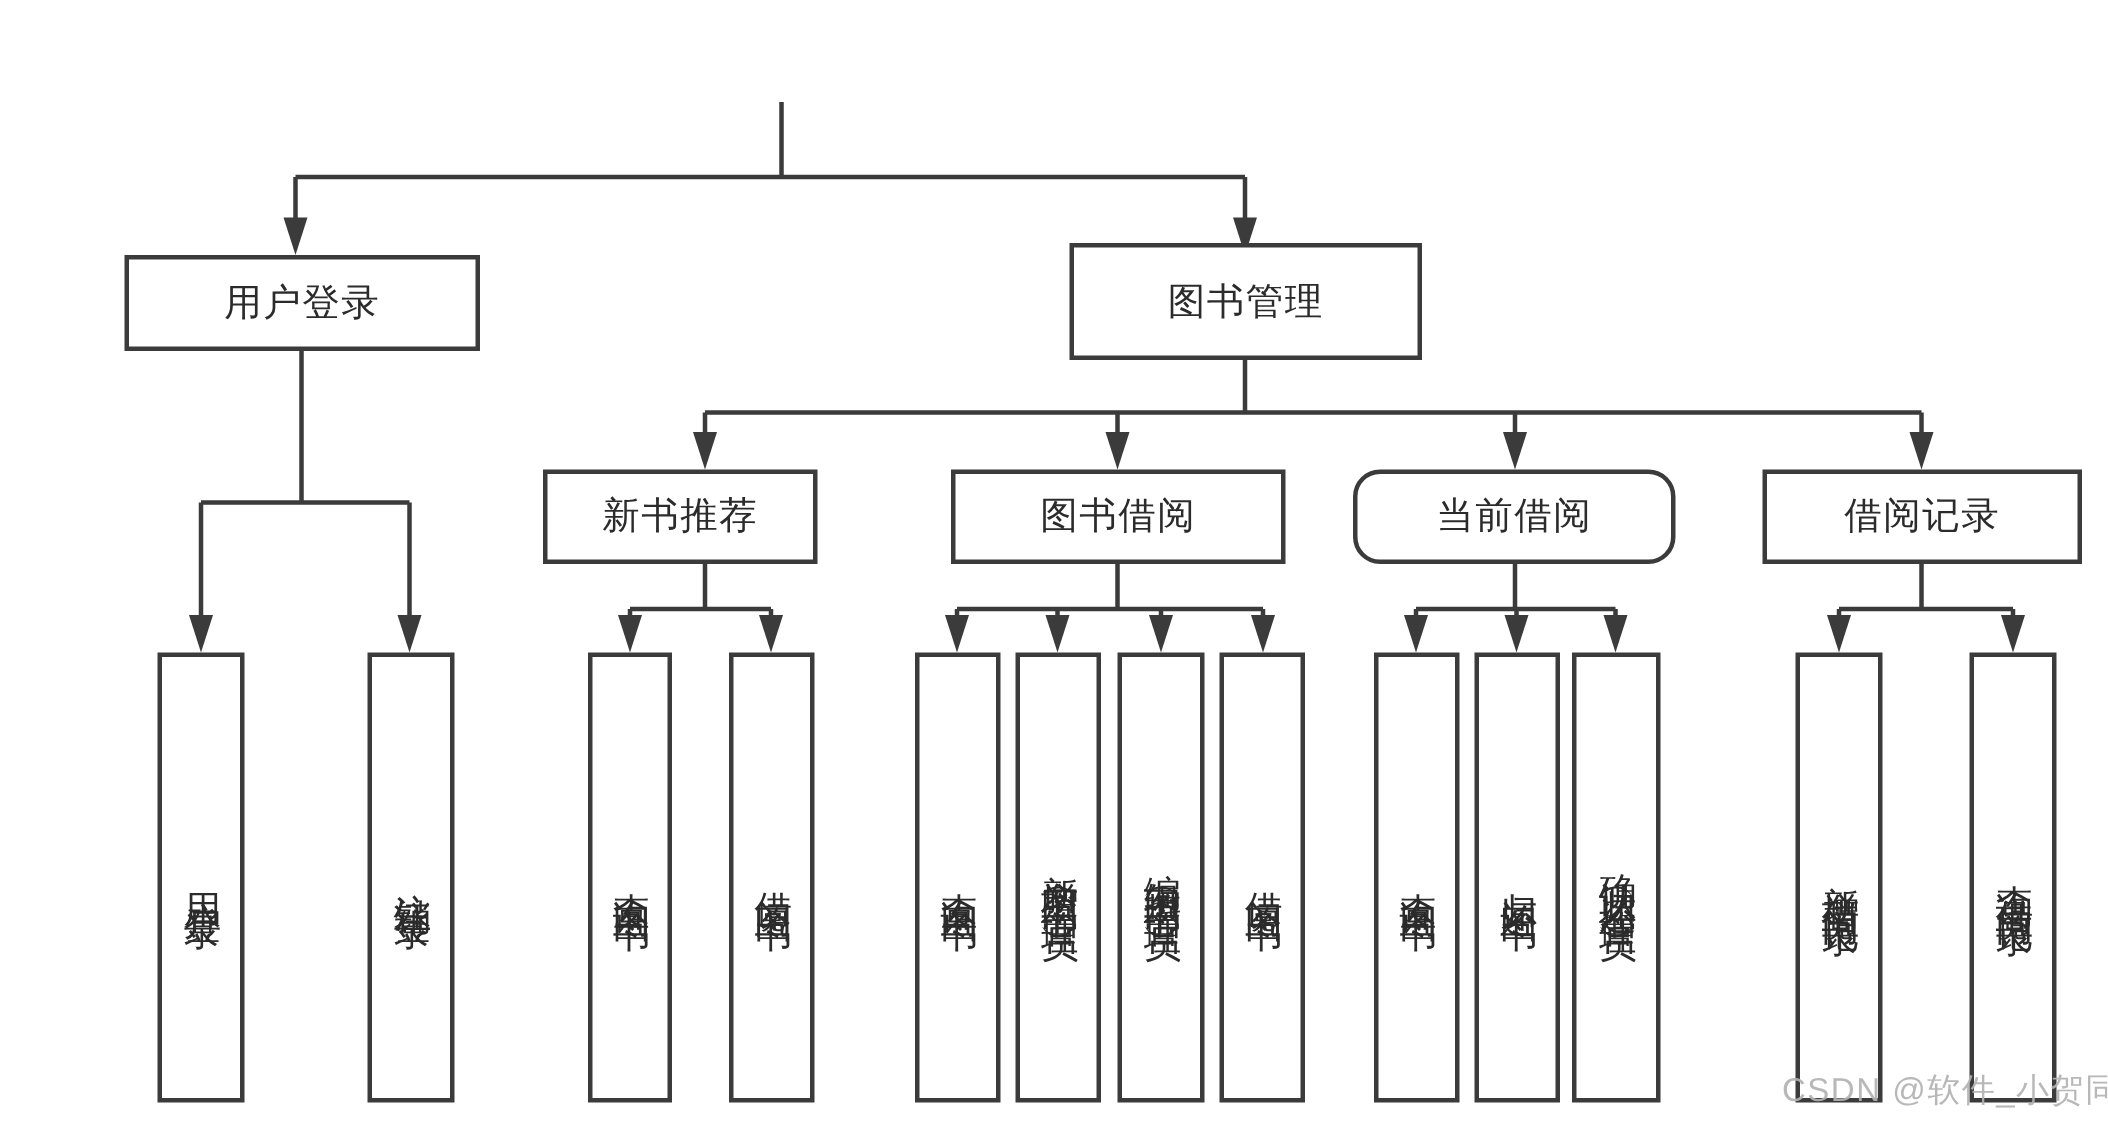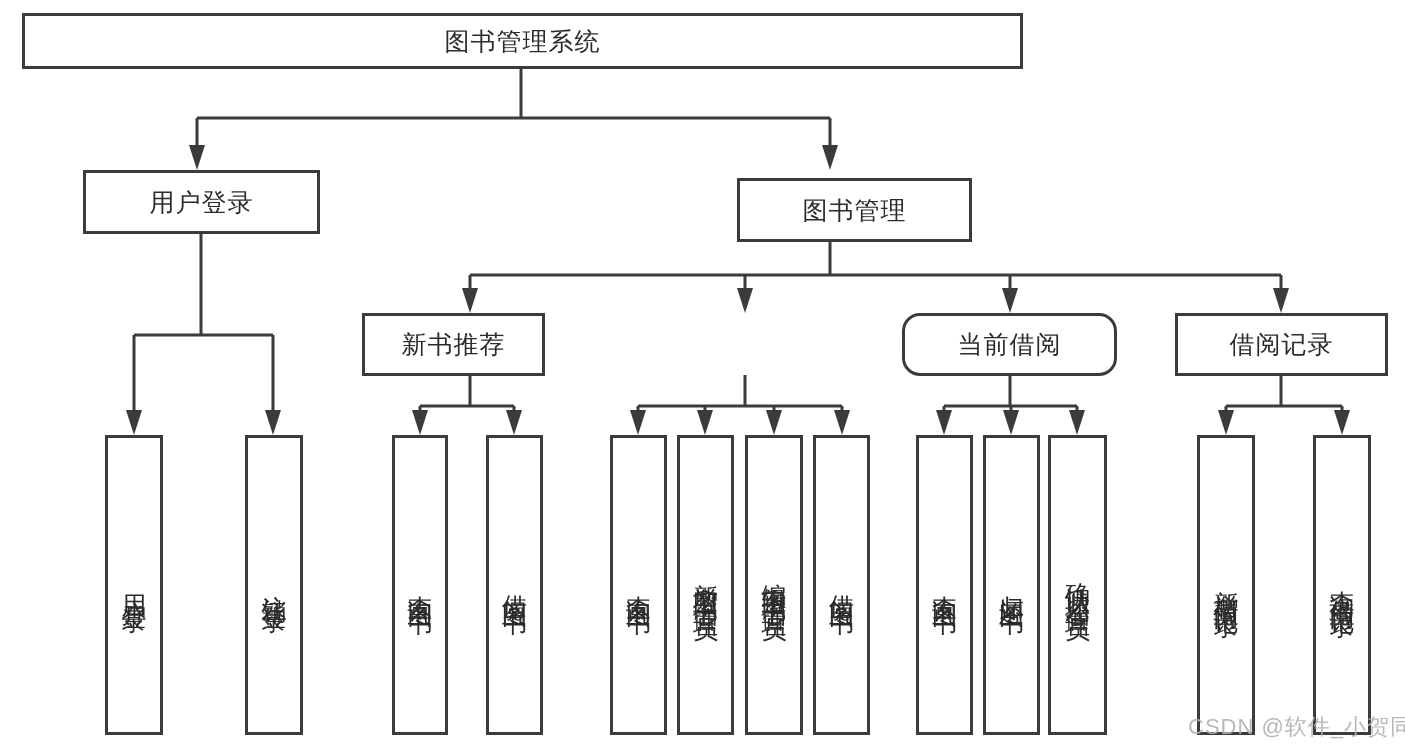--- a/index.html
+++ b/index.html
@@ -80,26 +80,26 @@
       <polygon points="774,435 766,410 782,410"></polygon>
       <polygon points="842,435 834,410 850,410"></polygon>
       <polygon points="944,435 936,410 952,410"></polygon>
       <polygon points="1011,435 1003,410 1019,410"></polygon>
       <polygon points="1077,435 1069,410 1085,410"></polygon>
       <polygon points="1226,435 1218,410 1234,410"></polygon>
       <polygon points="1342,435 1334,410 1350,410"></polygon>
     </g>
   </svg>
 
-  <div class="node hnode" style="left:22px; top:13px; width:1001px; height:56px;">图书管理系统</div>
 
   <div class="node hnode" style="left:83px; top:170px; width:237px; height:64px;">用户登录</div>
-  <div class="node hnode" style="left:713px; top:178px; width:235px; height:64px;margin-left:24px;">图书管理</div>
+  <div class="node hnode" style="left:713px; top:162px; width:235px; height:78px;">图书管理</div>
 
   <div class="node hnode" style="left:362px; top:313px; width:183px; height:63px;">新书推荐</div>
+  <div class="node hnode" style="left:634px; top:313px; width:223px; height:63px;">图书借阅</div>
   <div class="node hnode" style="left:902px; top:313px; width:215px; height:63px;border-radius:18px;">当前借阅</div>
   <div class="node hnode" style="left:1175px; top:313px; width:213px; height:63px;">借阅记录</div>
 
   <div class="node vnode" style="left:105px; top:435px; width:58px; height:300px;">用户登录</div>
   <div class="node vnode" style="left:245px; top:435px; width:58px; height:300px;">注销登录</div>
 
   <div class="node vnode" style="left:392px; top:435px; width:56px; height:300px;">查询图书</div>
   <div class="node vnode" style="left:486px; top:435px; width:57px; height:300px;">借阅图书</div>
 
   <div class="node vnode" style="left:610px; top:435px; width:57px; height:300px;">查询图书</div>

